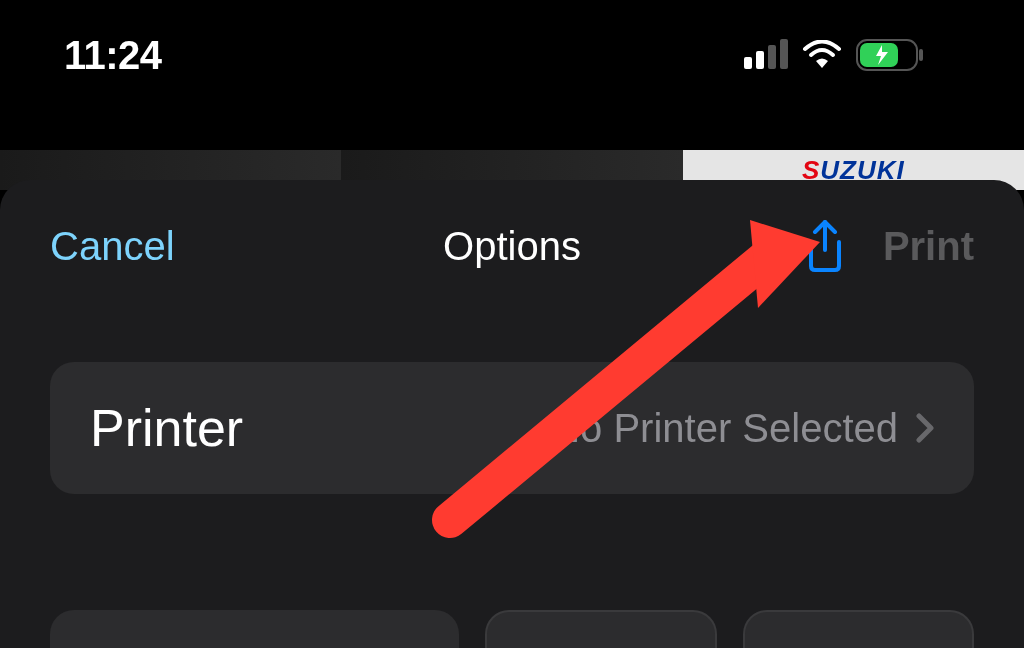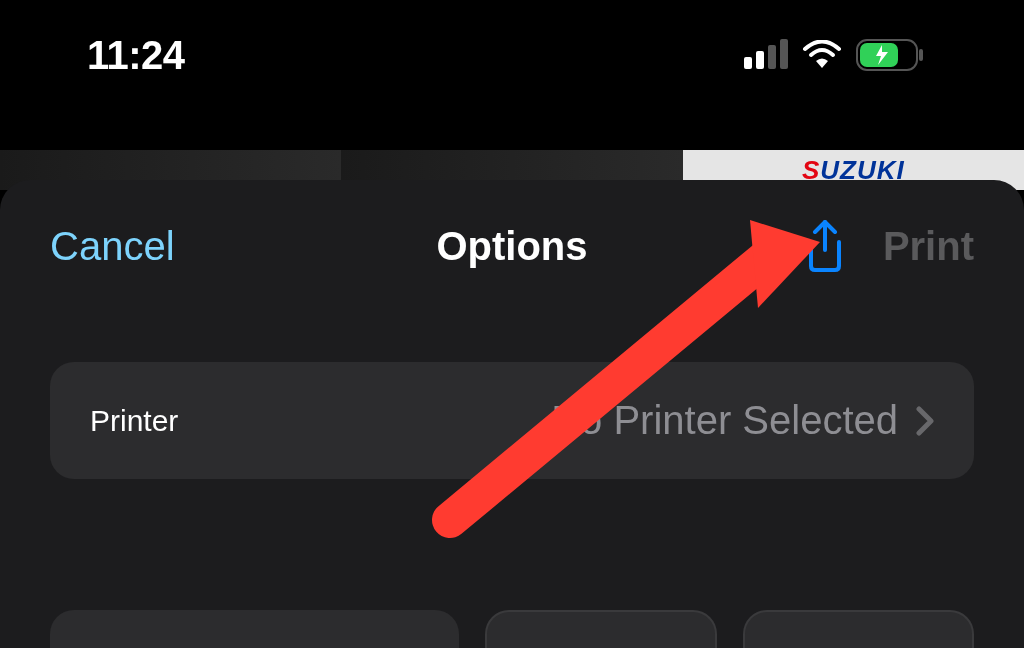--- a/index.html
+++ b/index.html
@@ -14,21 +14,21 @@
       background: #000;
       font-family: -apple-system, BlinkMacSystemFont, "SF Pro Text", "Helvetica Neue", sans-serif;
       overflow: hidden;
       position: relative;
     }
     
     .status-bar {
       display: flex;
       justify-content: space-between;
       align-items: center;
-      padding: 35px 100px 35px 87px;
+      padding: 35px 100px 35px 64px;
       height: 110px;
     }
     
     .time {
       color: #fff;
       font-size: 40px;
       font-weight: 600;
       letter-spacing: -0.5px;
     }
     
@@ -133,21 +133,21 @@
     
     .cancel-btn {
       color: #7dd3fc;
       font-size: 40px;
       font-weight: 400;
     }
     
     .sheet-title {
       color: #fff;
       font-size: 40px;
-      font-weight: 700;
+      font-weight: 400;
       position: absolute;
       left: 50%;
       transform: translateX(-50%);
     }
     
     .right-actions {
       display: flex;
       align-items: center;
       gap: 36px;
     }
@@ -171,21 +171,21 @@
       background: #2c2c2e;
       border-radius: 24px;
       padding: 36px 40px;
       display: flex;
       align-items: center;
       justify-content: space-between;
     }
     
     .row-label {
       color: #fff;
-      font-size: 30px;
+      font-size: 52px;
       font-weight: 400;
     }
     
     .row-value-wrap {
       display: flex;
       align-items: center;
       gap: 18px;
     }
     
     .row-value {

